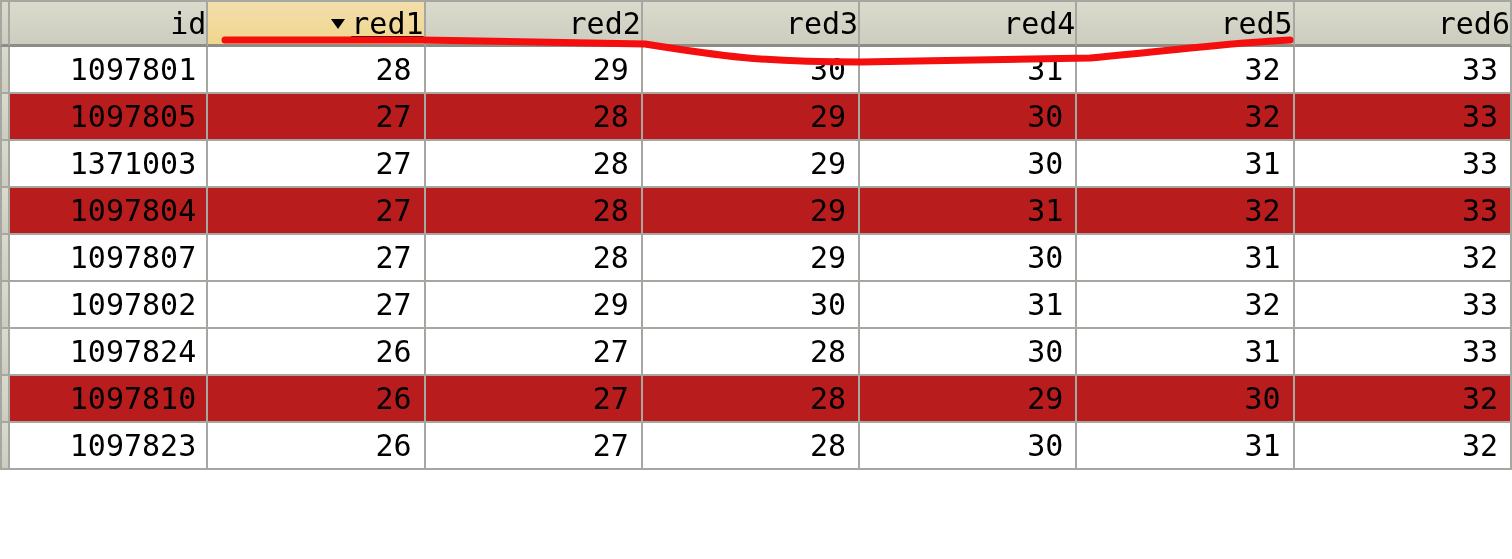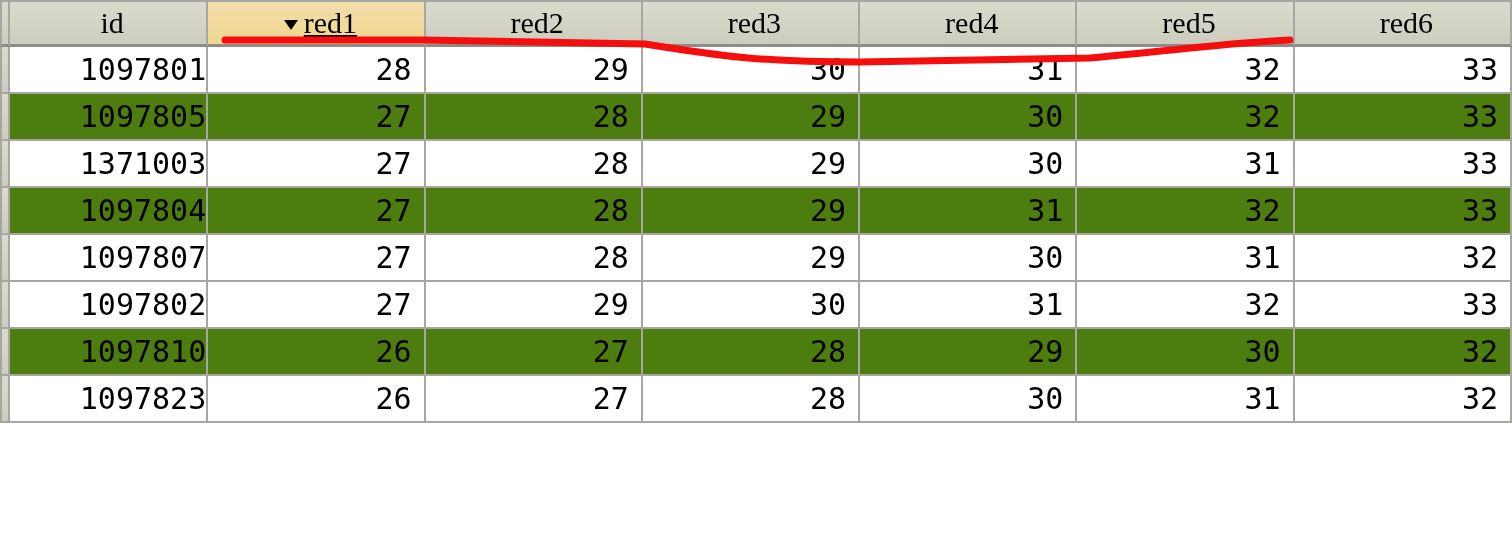--- a/index.html
+++ b/index.html
@@ -30,25 +30,24 @@
     border-right:2px solid #a7a7a1;
     border-bottom:2px solid #a7a7a1;
     padding:0;
     vertical-align:middle;
     white-space:nowrap;
     overflow:hidden;
   }
   th{
     background:linear-gradient(#dadacd 0%,#cdcdbf 100%);
     font-weight:normal;
-    text-align:center;
+    text-align:right;
     padding-left:8px;
     border-top:2px solid #a7a7a1;
     border-bottom:3px solid #8d8d85;
-    font-family:Liberation Serif, serif;
   }
   th.sorted{
     background:linear-gradient(#f2deab 0%,#f0d68e 100%);
     padding-left:9px;
   }
   .sort-arrow{
     display:inline-block;
     width:0;height:0;
     border-left:7px solid transparent;
     border-right:7px solid transparent;
@@ -60,27 +59,28 @@
   .row-handle{
     width:10px;
     background:linear-gradient(#dadacd 0%,#cdcdbf 100%);
     border-left:2px solid #a7a7a1;
   }
   col.handle{width:10px;}
   col.id{width:198px;}
   col.data{width:217px;}
   td.id-cell{
     text-align:right;
+    padding-right:10px;
   }
   td.num-cell{
     text-align:right;
     padding-right:12px;
   }
   tr.odd td.id-cell, tr.odd td.num-cell{background:#ffffff;}
-  tr.even td.id-cell, tr.even td.num-cell{background:#4d7c0f;margin-left:20px;}
+  tr.even td.id-cell, tr.even td.num-cell{background:#b91c1c;margin-left:20px;}
   .annotation{
     position:absolute;
     pointer-events:none;
     left:0;top:0;
     width:1512px;height:559px;
     overflow:visible;
   }
 </style>
 </head>
 <body>
@@ -163,20 +163,30 @@
     <tr class="odd">
       <td class="row-handle"></td>
       <td class="id-cell">1097802</td>
       <td class="num-cell">27</td>
       <td class="num-cell">29</td>
       <td class="num-cell">30</td>
       <td class="num-cell">31</td>
       <td class="num-cell">32</td>
       <td class="num-cell">33</td>
     </tr>
+    <tr class="odd">
+      <td class="row-handle"></td>
+      <td class="id-cell">1097824</td>
+      <td class="num-cell">26</td>
+      <td class="num-cell">27</td>
+      <td class="num-cell">28</td>
+      <td class="num-cell">30</td>
+      <td class="num-cell">31</td>
+      <td class="num-cell">33</td>
+    </tr>
     <tr class="even">
       <td class="row-handle"></td>
       <td class="id-cell">1097810</td>
       <td class="num-cell">26</td>
       <td class="num-cell">27</td>
       <td class="num-cell">28</td>
       <td class="num-cell">29</td>
       <td class="num-cell">30</td>
       <td class="num-cell">32</td>
     </tr>

